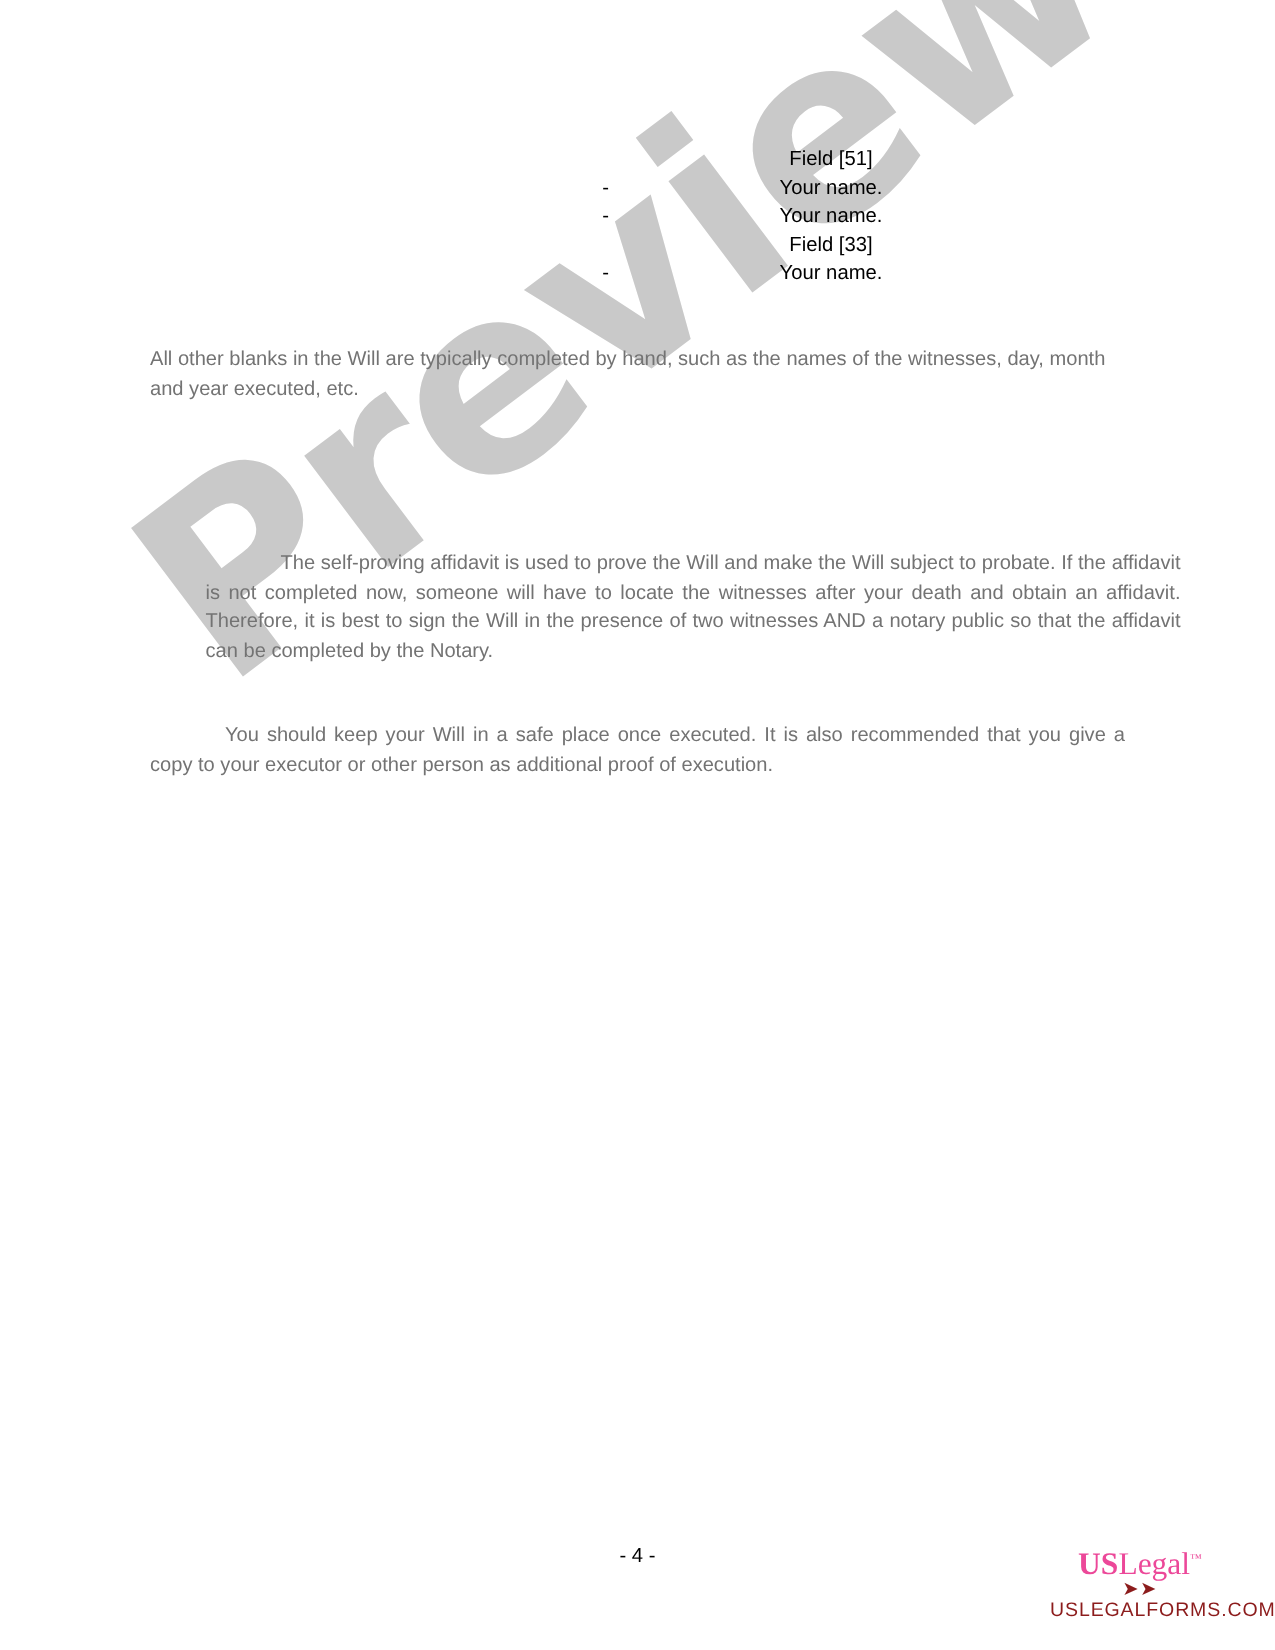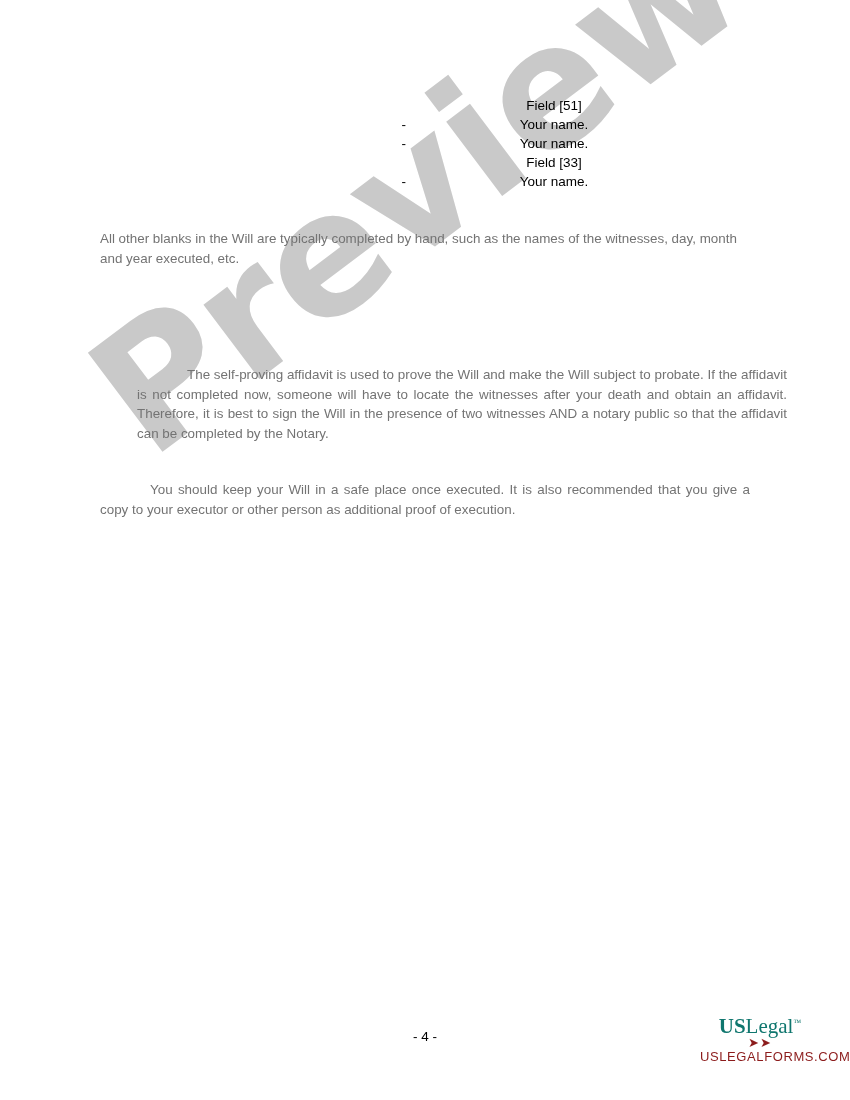--- a/index.html
+++ b/index.html
@@ -120,24 +120,25 @@
     position: absolute;
     left: 700px;
     top: 1014px;
     width: 120px;
     text-align: center;
     z-index: 10;
   }
   .logo-main {
     font-family: "Liberation Serif", serif;
     font-size: 21px;
-    color: #0f766e;
+    color: #ec4899;
     letter-spacing: 0px;
     white-space: nowrap;
     font-weight: normal;
+    margin-top: 16px;
   }
   .logo-main .us {
     font-weight: bold;
   }
   .logo-tm {
     font-size: 8px;
     vertical-align: super;
   }
   .logo-wings {
     margin-top: -2px;

